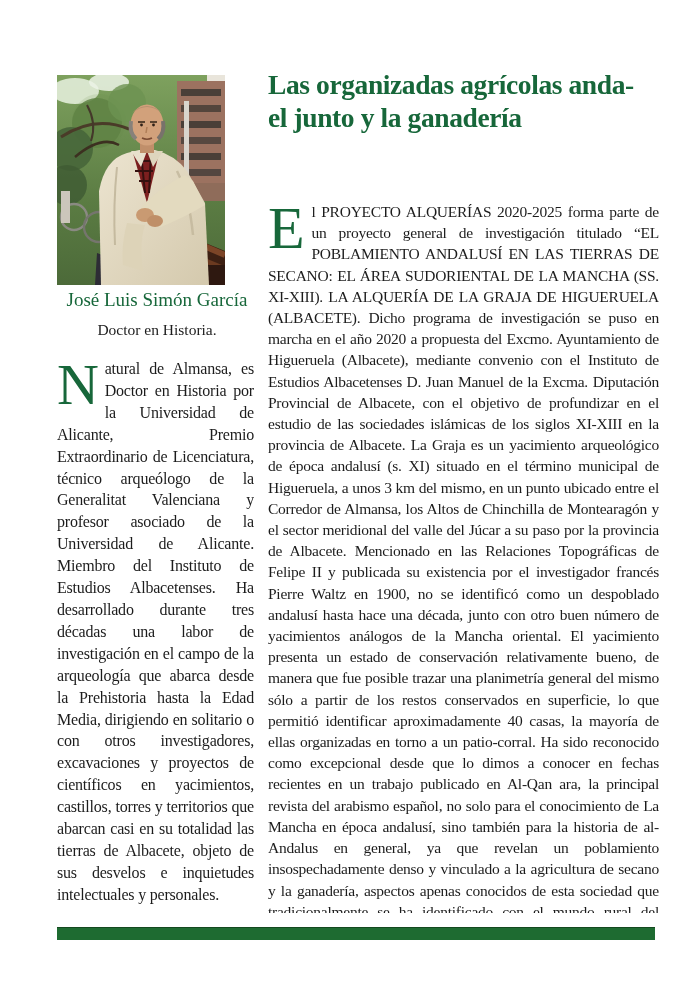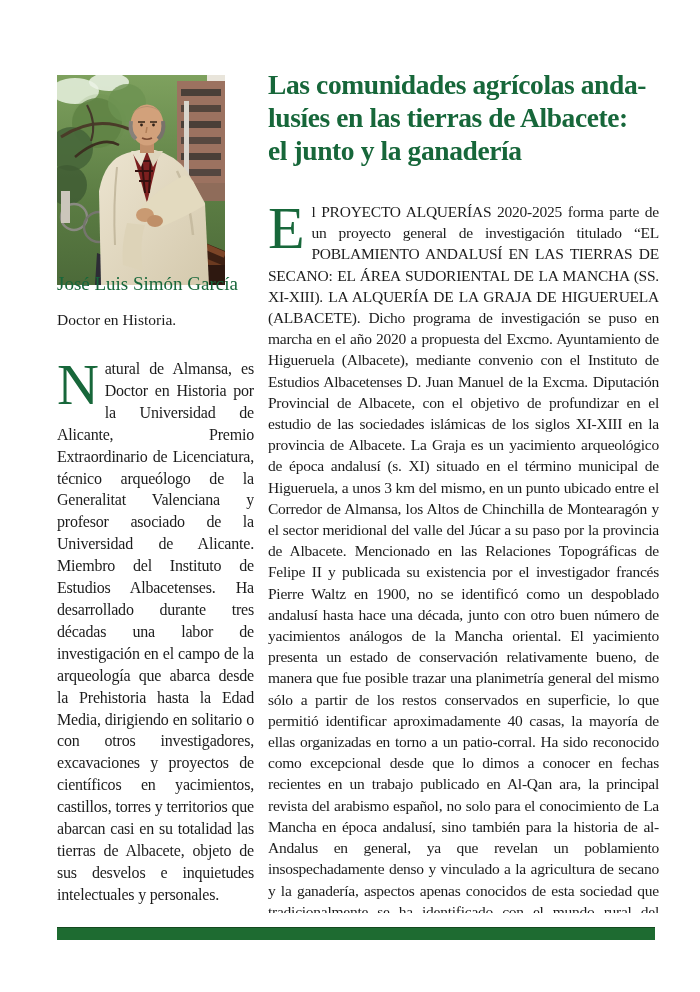--- a/index.html
+++ b/index.html
@@ -25,32 +25,33 @@
     width: 392px;
     color: var(--accent, #17673a);
     font-weight: bold;
     font-size: 27.5px;
     line-height: 33px;
     letter-spacing: -0.4px;
   }
   .title .title-line { white-space: nowrap; }
   .author-block {
     position: absolute;
-    left: 57px; top: 272px;
+    left: 57px; top: 288px;
     width: 200px;
+    text-align: center;
   }
   .author-name {
     color: var(--accent, #17673a);
     font-size: 19px;
     line-height: 23px;
   }
   .author-role {
     font-size: 15.5px;
     line-height: 19px;
-    margin-top: 15px;
+    margin-top: 9px;
   }
   .bio {
     position: absolute;
     left: 57px; top: 358px;
     width: 197px;
     max-height: 552px;
     overflow: hidden;
     font-size: 16px;
     line-height: 21.9px;
     text-align: justify;
@@ -171,22 +172,21 @@
       <path d="M85 63 Q90 65.5 95 63" stroke="#7a4a33" stroke-width="1.6" fill="none"></path>
 
       <path d="M128 100 Q104 112 88 128 Q80 136 84 146 L104 152 Q132 140 148 130 L136 106 Z" fill="#e3dabf"></path>
       <ellipse cx="88" cy="140" rx="9" ry="7" fill="#c99a72"></ellipse>
       <ellipse cx="98" cy="146" rx="8" ry="6" fill="#bf8f68"></ellipse>
       <path d="M70 148 Q64 170 66 190 L86 196 Q82 168 88 150 Z" fill="#ddd3b8"></path>
     </svg>
   </div>
 
   <h1 class="title">
-    <div class="title-line">Las comunidades agrícolas anda-</div>
-    <div class="title-line">lusíes en las tierras de Albacete:</div>
+    <div class="title-line">Las organizadas agrícolas anda-</div>
     <div class="title-line">el junto y la ganadería</div>
   </h1>
 
   <div class="author-block">
     <div class="author-name">José Luis Simón García</div>
     <div class="author-role">Doctor en Historia.</div>
   </div>
 
   <p class="bio">
     <span class="dropcap">N</span><span>atural de Almansa, es Doctor en Historia por la Universidad de Alicante, Premio Extraordinario de Licenciatura, técnico arqueólogo de la Generalitat Valenciana y profesor asociado de la Universidad de Alicante. Miembro del Instituto de Estudios Albacetenses. Ha desarrollado durante tres décadas una labor de investigación en el campo de la arqueología que abarca desde la Prehistoria hasta la Edad Media, dirigiendo en solitario o con otros investigadores, excavaciones y proyectos de científicos en yacimientos, castillos, torres y territorios que abarcan casi en su totalidad las tierras de Albacete, objeto de sus desvelos e inquietudes intelectuales y personales.</span>

